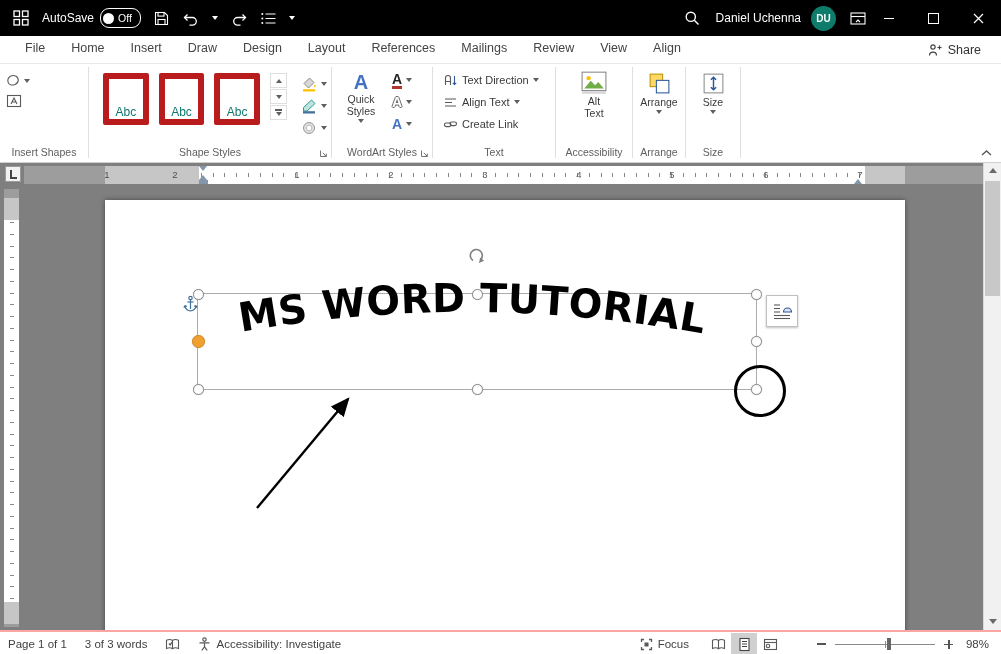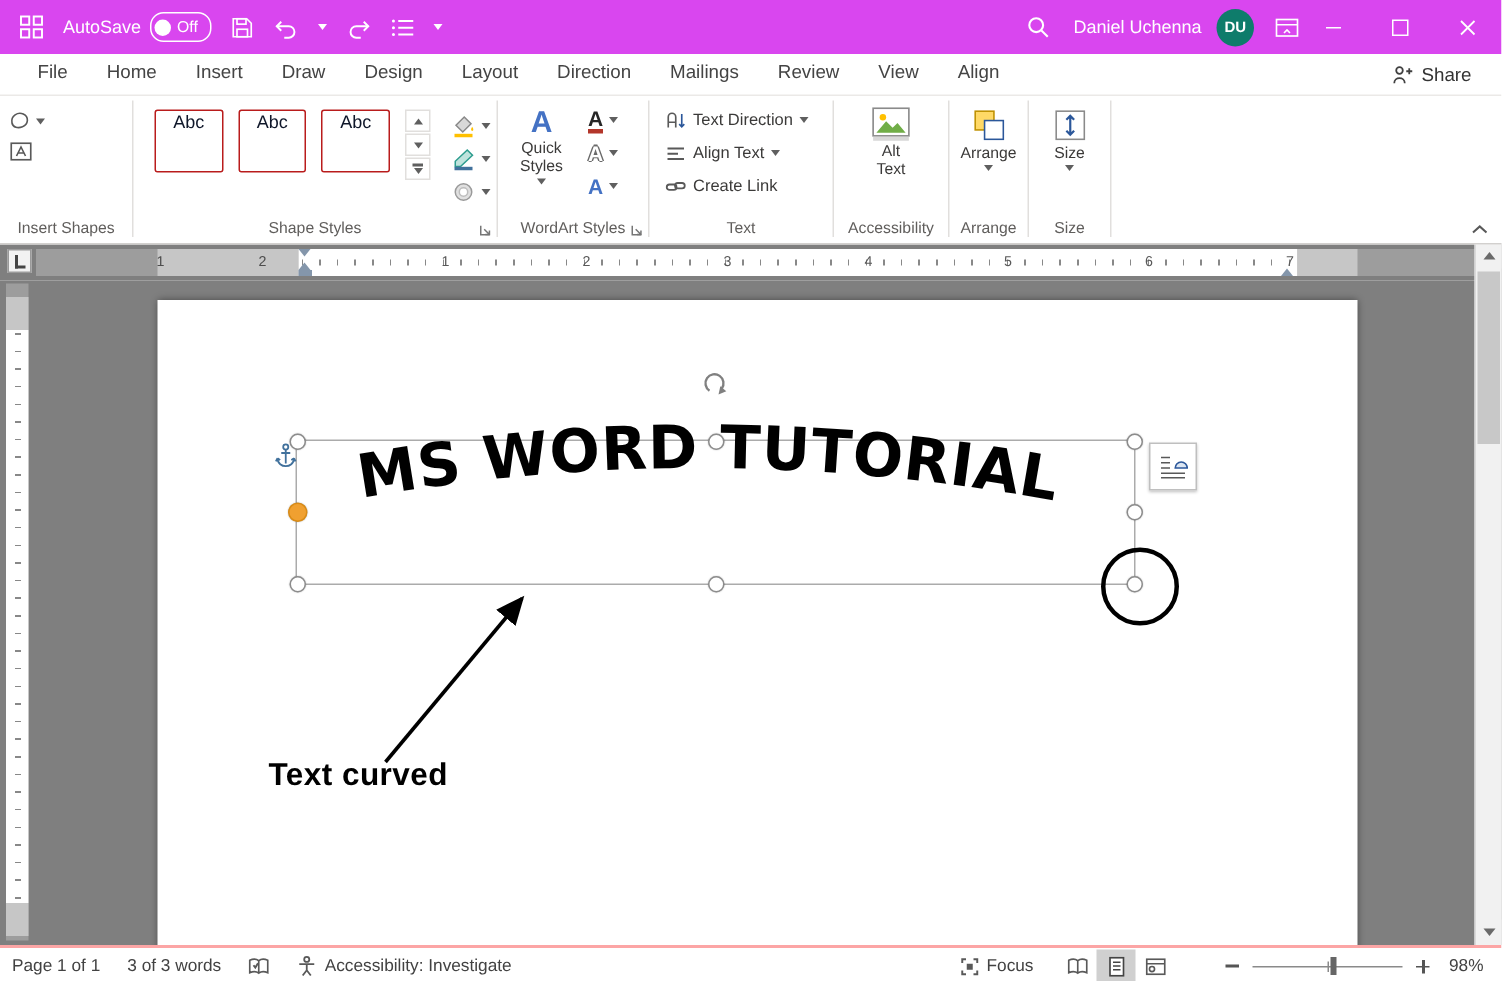--- a/index.html
+++ b/index.html
@@ -1,21 +1,21 @@
 <!DOCTYPE html>
 <html><head>
 <meta charset="utf-8">
 <style>
   html,body{margin:0;padding:0}
   body{width:1001px;height:654px;overflow:hidden;font-family:"Liberation Sans",sans-serif;background:#fff}
   .app{position:relative;width:1001px;height:654px;overflow:hidden;background:#fff}
   svg{display:block}
 
   
-  .titlebar{position:absolute;left:0;top:0;width:100%;height:36px;background:#d946ef;display:flex;align-items:center;color:#fff;font-size:12px;z-index:30}
+  .titlebar{position:absolute;left:0;top:0;width:100%;height:36px;background:#000000;display:flex;align-items:center;color:#fff;font-size:12px;z-index:30}
   .tb-left{display:flex;align-items:center;gap:13px;padding-left:13px}
   .tb-ico{display:inline-flex;align-items:center;justify-content:center}
   .autosave{display:flex;align-items:center;gap:6px}
   .as-pill{display:flex;align-items:center;gap:4px;border:1px solid #fff;border-radius:9px;height:16px;padding:1px 8px 1px 2px}
   .as-knob{width:11px;height:11px;border-radius:50%;background:#fff}
   .as-state{font-size:10.5px}
   .tb-title{position:absolute;left:50%;top:0;transform:translateX(-50%);line-height:36px;font-size:12.5px;white-space:nowrap}
   .tb-right{margin-left:auto;display:flex;align-items:center;height:36px}
   .tb-user{margin:0 10px 0 16px;font-size:12px;white-space:nowrap}
   .avatar{width:25px;height:25px;border-radius:50%;background:#0e7c6b;display:flex;align-items:center;justify-content:center;font-size:10px;font-weight:bold;margin-right:14px}
@@ -35,21 +35,21 @@
   .rgroup{position:relative;height:98px;flex:0 0 auto}
   .vsep{width:1px;background:#e1dfdd;margin:4px 0;flex:0 0 auto}
   .glabel{position:absolute;left:0;bottom:3px;width:100%;text-align:center;font-size:10.5px;color:#605e5c;white-space:nowrap}
   .gcontent{position:absolute;left:0;top:4px;right:0;bottom:20px}
   .bigbtn{display:flex;flex-direction:column;align-items:center;justify-content:flex-start;font-size:10.5px;color:#3b3a39;text-align:center;line-height:12px;padding-top:4px}
   .chev{width:0;height:0;border-left:3.5px solid transparent;border-right:3.5px solid transparent;border-top:4px solid #5f5f5f;display:inline-block;vertical-align:middle}
   .chev-up{width:0;height:0;border-left:3.5px solid transparent;border-right:3.5px solid transparent;border-bottom:4px solid #5f5f5f;display:inline-block}
   .chev.white{border-top-color:#fff}
   .bb-chev{margin-top:2px}
   .launcher{position:absolute;right:3px;bottom:3px}
-  .stylebox{width:44px;height:40px;border:1px solid #b91c1c;border-radius:2px;background:#fff;display:flex;align-items:flex-start;justify-content:center;font-size:12px;color:#0f172a}
+  .stylebox{width:44px;height:40px;border:6px solid #b91c1c;border-radius:2px;background:#fff;display:flex;align-items:flex-end;justify-content:center;font-size:12px;color:#0f766e}
   .minirow{display:flex;align-items:center;gap:4px;height:22px;padding:0 4px}
   .minitxt{font-size:11px;color:#3b3a39;white-space:nowrap}
   .galcol{display:flex;flex-direction:column;justify-content:center;gap:1px}
   .galbtn{width:15px;height:13px;border:1px solid #e1dfdd;display:flex;flex-direction:column;align-items:center;justify-content:center;background:#fff}
   .morebar{width:7px;height:1.5px;background:#5f5f5f;margin-bottom:1px}
   .waletter{font-weight:bold;font-size:14px;line-height:14px;color:#262626}
   .wa-fill{border-bottom:3px solid #b3362a;padding-bottom:0}
   .wa-outline{color:#fff;text-shadow:-1px 0 #6a6a6a,1px 0 #6a6a6a,0 -1px #6a6a6a,0 1px #6a6a6a}
   .wa-effects{color:#4472c4}
   .qsA{font-size:20px;font-weight:bold;color:#4472c4;line-height:22px}
@@ -199,21 +199,21 @@
   </div>
 
   <div class="tabrow">
     <div class="tabs">
       <span class="tab">File</span>
       <span class="tab">Home</span>
       <span class="tab">Insert</span>
       <span class="tab">Draw</span>
       <span class="tab">Design</span>
       <span class="tab">Layout</span>
-      <span class="tab">Direction</span>
+      <span class="tab">References</span>
       <span class="tab">Mailings</span>
       <span class="tab">Review</span>
       <span class="tab">View</span>
       <span class="tab">Align</span>
     </div>
     <div class="share">
       <span>
         <svg width="14" height="14" viewBox="0 0 14 14" fill="none" stroke="#404040" stroke-width="1.2">
             <circle cx="5" cy="4" r="2.2"></circle>
             <path d="M1.5 12.5 c0-4.5 7-4.5 7 0"></path>
@@ -515,21 +515,20 @@
 
       <svg class="annot-arrow" width="140" height="140" viewBox="0 0 140 140">
         <defs>
             <marker id="ah" markerWidth="10" markerHeight="8" refX="7" refY="3.5" orient="auto">
               <polygon points="0 0, 8 3.5, 0 7" fill="#000"></polygon>
             </marker>
           </defs>
         <line x1="22" y1="123" x2="113" y2="14" stroke="#000" stroke-width="2.4" marker-end="url(#ah)"></line>
       </svg>
 
-      <div class="annot-label">Text curved</div>
     </div>
   </div>
 
   <div class="vscroll">
     <span class="sb-btn sb-up">
         <span class="tri-up"></span>
       </span>
     <span class="sb-thumb"></span>
     <span class="sb-btn sb-down">
         <span class="tri-down"></span>

